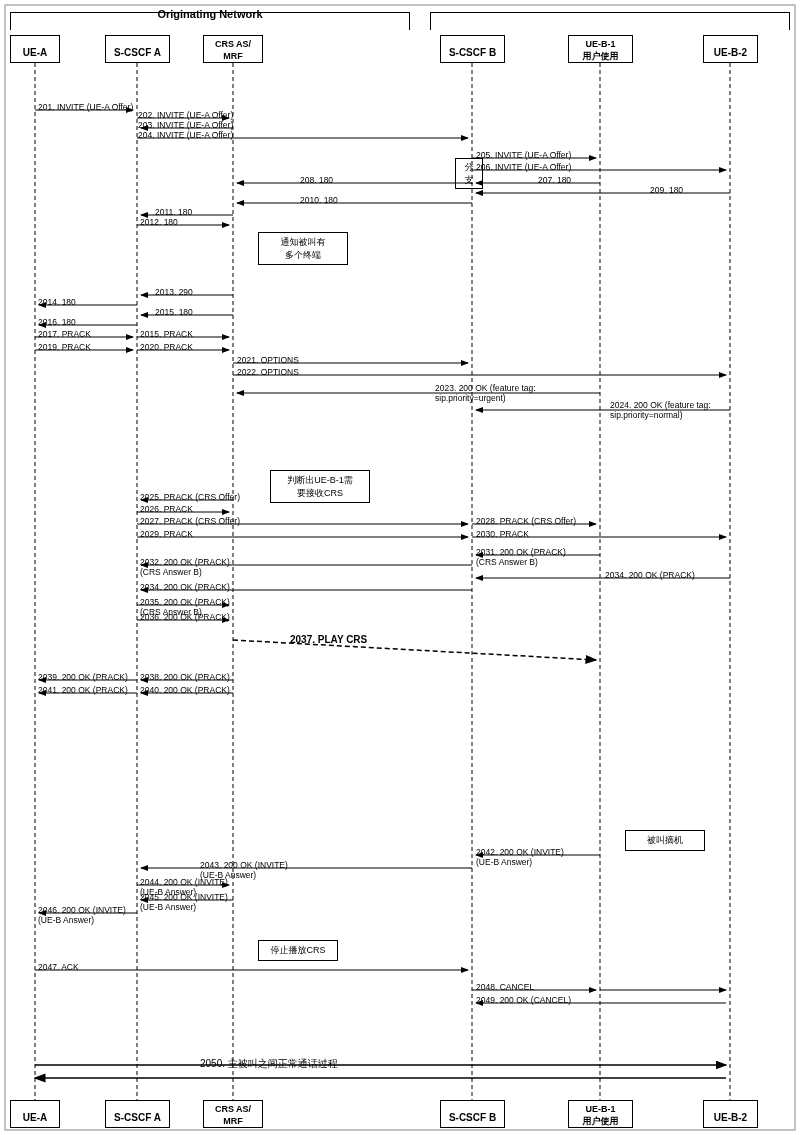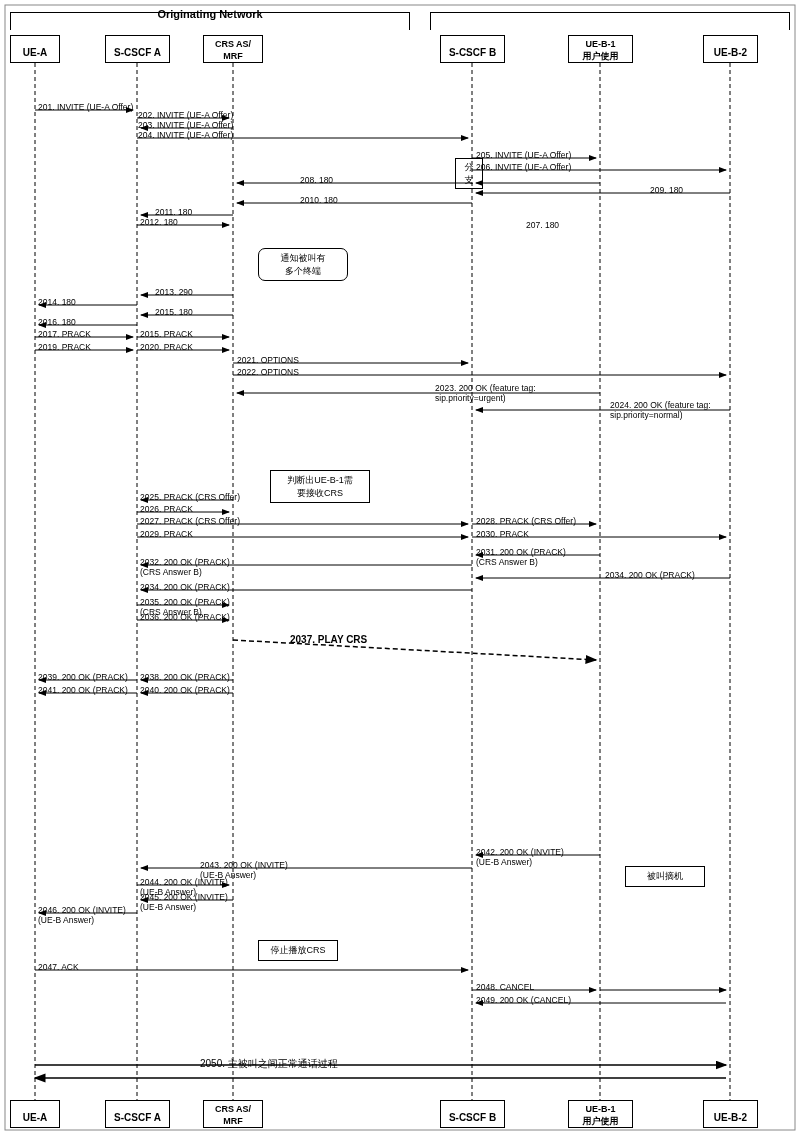--- a/index.html
+++ b/index.html
@@ -80,23 +80,23 @@
   <div class="entity-box" style="left:568px; top:35px; width:65px; height:28px; font-size:9px;">UE-B-1<br>用户使用</div>
   <div class="entity-box" style="left:703px; top:35px; width:55px; height:28px; line-height:28px;">UE-B-2</div>
 
   <div class="entity-box" style="left:10px; top:1100px; width:50px; height:28px; line-height:28px;">UE-A</div>
   <div class="entity-box" style="left:105px; top:1100px; width:65px; height:28px; line-height:28px;">S-CSCF A</div>
   <div class="entity-box" style="left:203px; top:1100px; width:60px; height:28px; font-size:9px;">CRS AS/<br>MRF</div>
   <div class="entity-box" style="left:440px; top:1100px; width:65px; height:28px; line-height:28px;">S-CSCF B</div>
   <div class="entity-box" style="left:568px; top:1100px; width:65px; height:28px; font-size:9px;">UE-B-1<br>用户使用</div>
   <div class="entity-box" style="left:703px; top:1100px; width:55px; height:28px; line-height:28px;">UE-B-2</div>
 
-  <div class="note-box" style="left:258px; top:248px; width:90px;border-radius:7px;">通知被叫有<br>多个终端</div>
+  <div class="note-box" style="left:258px; top:232px; width:90px;">通知被叫有<br>多个终端</div>
   <div class="note-box" style="left:270px; top:470px; width:100px;">判断出UE-B-1需<br>要接收CRS</div>
-  <div class="note-box" style="left:625px; top:866px; width:80px;">被叫摘机</div>
+  <div class="note-box" style="left:625px; top:830px; width:80px;">被叫摘机</div>
   <div class="note-box" style="left:258px; top:940px; width:80px;">停止播放CRS</div>
 
   <div class="note-box" style="left:455px; top:158px; width:28px; padding:2px;">分<br>支</div>
 
   <svg class="arrows">
     <defs>
       <marker id="arr" markerWidth="8" markerHeight="8" refX="7" refY="3" orient="auto">
         <path d="M0,0 L0,6 L8,3 z" fill="#000"></path>
       </marker>
       <marker id="arr-open" markerWidth="8" markerHeight="8" refX="7" refY="3" orient="auto">
@@ -228,21 +228,21 @@
   <div class="msg-label" style="left:138px; top:110px;">202. INVITE (UE-A Offer)</div>
 
   <div class="msg-label" style="left:138px; top:120px;">203. INVITE (UE-A Offer)</div>
 
   <div class="msg-label" style="left:138px; top:130px;">204. INVITE (UE-A Offer)</div>
 
   <div class="msg-label" style="left:476px; top:150px;">205. INVITE (UE-A Offer)</div>
 
   <div class="msg-label" style="left:476px; top:162px;">206. INVITE (UE-A Offer)</div>
 
-  <div class="msg-label" style="left:526px; top:175px;margin-top:45px;">207. 180</div>
+  <div class="msg-label" style="left:538px; top:175px;">207. 180</div>
 
   <div class="msg-label" style="left:300px; top:175px;">208. 180</div>
 
   <div class="msg-label" style="left:650px; top:185px;">209. 180</div>
 
   <div class="msg-label" style="left:300px; top:195px;">2010. 180</div>
 
   <div class="msg-label" style="left:155px; top:207px;">2011. 180</div>
 
   <div class="msg-label" style="left:140px; top:217px;">2012. 180</div>

